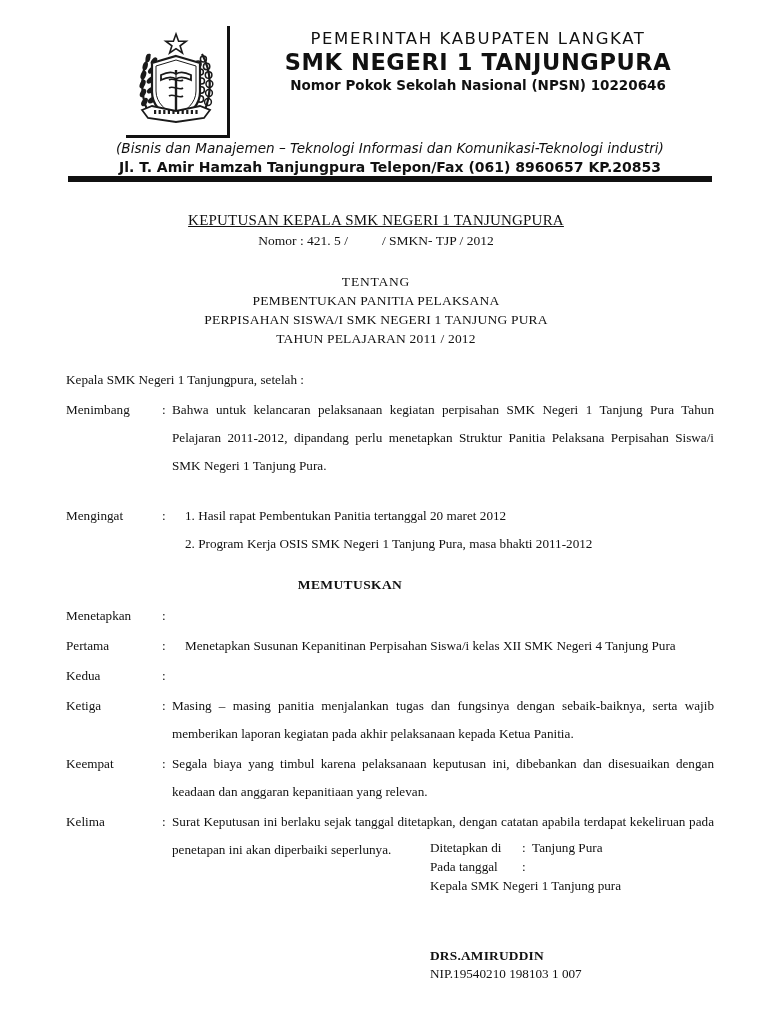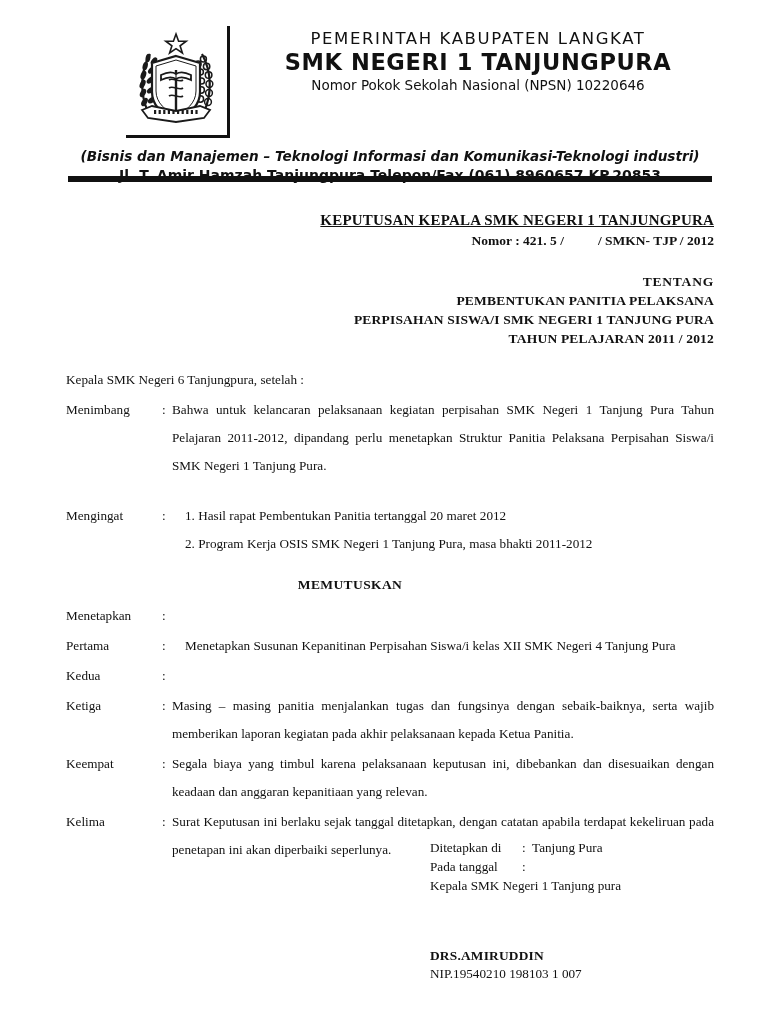--- a/index.html
+++ b/index.html
@@ -68,34 +68,34 @@
   .lh-l3 {
     font-family: "DejaVu Sans", "Liberation Sans", sans-serif;
     font-weight: bold;
     font-size: 22.5px;
     letter-spacing: 0.6px;
     line-height: 27px;
     white-space: nowrap;
   }
   .lh-l4 {
     font-family: "DejaVu Sans", "Liberation Sans", sans-serif;
+    font-weight: bold;
+    font-size: 13.5px;
+    line-height: 19px;
+    white-space: nowrap;
+  }
+  .lh-l5 {
+    font-family: "DejaVu Sans", "Liberation Sans", sans-serif;
     font-weight: normal;
-    font-size: 13.5px;
-    line-height: 19px;
-    white-space: nowrap;
-  }
-  .lh-l5 {
-    font-family: "DejaVu Sans", "Liberation Sans", sans-serif;
-    font-weight: bold;
     font-style: italic;
     font-size: 13.6px;
     line-height: 19px;
     text-align: center;
     white-space: nowrap;
-    margin-top: 9px;
+    margin-top: 1px;
   }
   .lh-l6 {
     font-family: "DejaVu Sans", "Liberation Sans", sans-serif;
     font-weight: bold;
     font-size: 14px;
     line-height: 19px;
     text-align: center;
     white-space: nowrap;
   }
   .lh-wide {
@@ -106,26 +106,26 @@
     left: 68px;
     top: 176px;
     width: 644px;
     height: 6px;
     background: #111111;
   }
 
   
   .titleblock {
     position: absolute;
-    left: 66px;
+    left: 52px;
     top: 210px;
     width: 648px;
-    text-align: right;
+    text-align: center;
     font-family: "Liberation Serif", "DejaVu Serif", serif;
-    font-weight: bold;
+    font-weight: normal;
   }
   .t-main {
     font-size: 15px;
     letter-spacing: 0.2px;
     text-decoration: underline;
     line-height: 20px;
   }
   .t-nomor {
     font-size: 13.5px;
     line-height: 20px;
@@ -300,21 +300,21 @@
       <span>Nomor : 421. 5 /</span><span class="gap"></span><span>/ SMKN- TJP / 2012</span>
     </div>
     <div class="t-tentang">TENTANG</div>
     <div class="t-sub">PEMBENTUKAN PANITIA PELAKSANA</div>
     <div class="t-sub">PERPISAHAN SISWA/I SMK NEGERI 1 TANJUNG PURA</div>
     <div class="t-sub">TAHUN PELAJARAN 2011 / 2012</div>
   </div>
 
   <div class="body-area">
 
-    <div class="intro">Kepala SMK Negeri 6 Tanjungpura, setelah :</div>
+    <div class="intro">Kepala SMK Negeri 1 Tanjungpura, setelah :</div>
 
     <div class="clause tight">
       <div class="c-label">Menimbang</div>
       <div class="c-colon">:</div>
       <div class="c-text">Bahwa untuk kelancaran pelaksanaan kegiatan perpisahan SMK Negeri 1 Tanjung Pura Tahun Pelajaran 2011-2012, dipandang perlu menetapkan Struktur Panitia Pelaksana Perpisahan Siswa/i SMK Negeri 1 Tanjung Pura.</div>
     </div>
 
     <div class="spacer-20"></div>
 
     <div class="clause tight">

